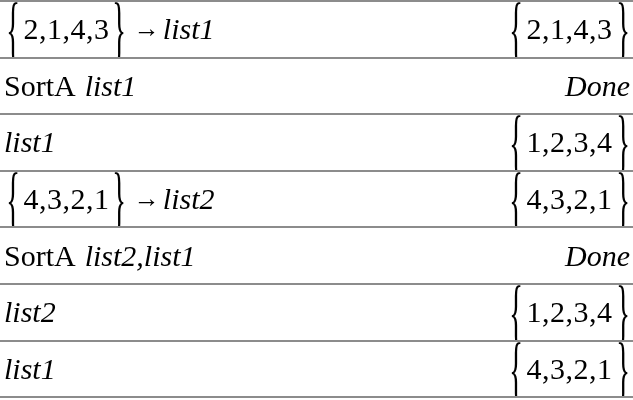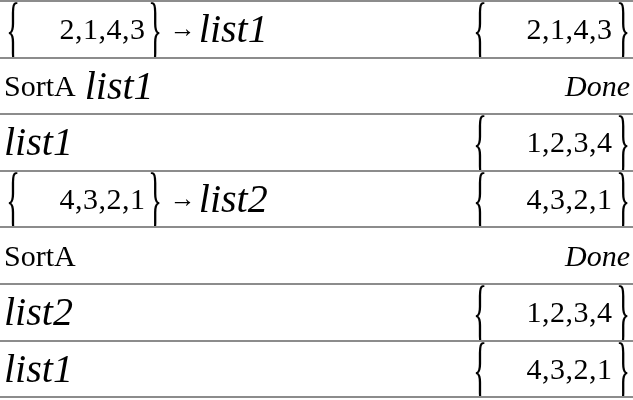--- a/index.html
+++ b/index.html
@@ -53,21 +53,21 @@
   
   .tok {
     font-style: normal;
     font-size: 30px;
     letter-spacing: 0px;
     text-align: center;
   }
   
   .var {
     font-style: italic;
-    font-size: 40px;
+    font-size: 30px;
   }
   .var.sp-before { margin-left: 9px; }
 
   
   .arrow {
     font-style: normal;
     font-size: 26px;
     margin: 0 3px 0 5px;
     line-height: 1;
   }
@@ -86,21 +86,20 @@
     transform: scaleY(2.45) scaleX(0.95);
     transform-origin: center;
     margin: 0 2px;
     color: #000;
   }
   .list .items {
     font-style: normal;
     font-size: 30px;
     padding: 0 1px;
     letter-spacing: 0.5px;
-    margin-left: 36px;
   }
 
   .done {
     font-style: italic;
     font-size: 30px;
     padding-right: 2px;
     font-family: Liberation Serif, serif;
   }
 </style>
 </head>
@@ -165,20 +164,21 @@
         <span class="brace">{</span>
         <span class="items">4,3,2,1</span>
         <span class="brace">}</span>
       </span>
     </div>
   </div>
 
   <div class="row">
     <div class="expr left">
       <span class="tok">SortA</span>
+      <span class="var sp-before">list2,list1</span>
     </div>
     <div class="expr right">
       <span class="done">Done</span>
     </div>
   </div>
 
   <div class="row">
     <div class="expr left">
       <span class="var">list2</span>
     </div>

